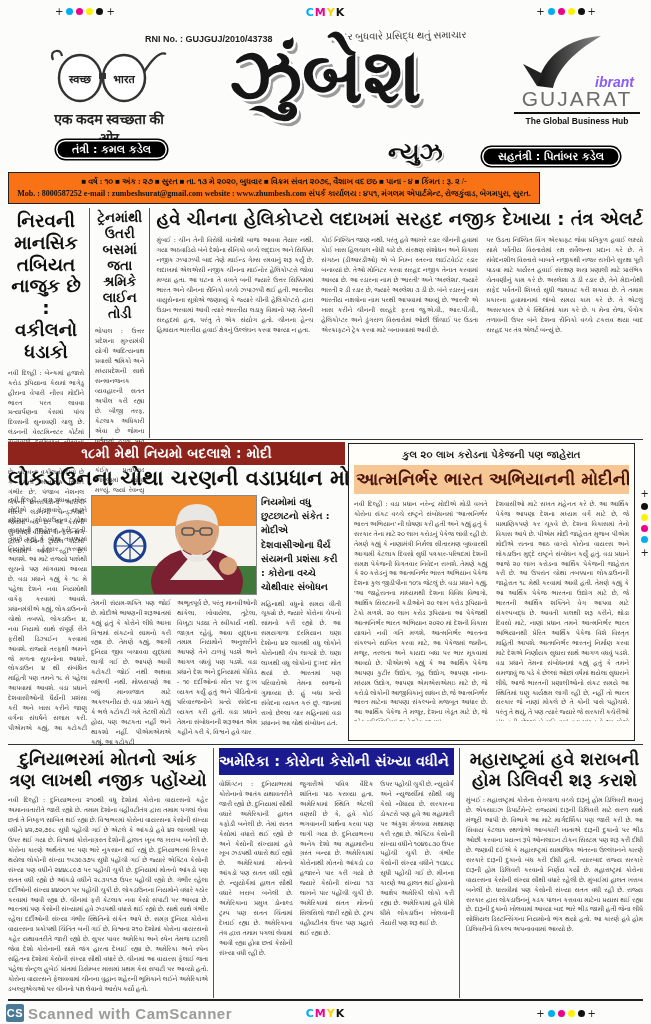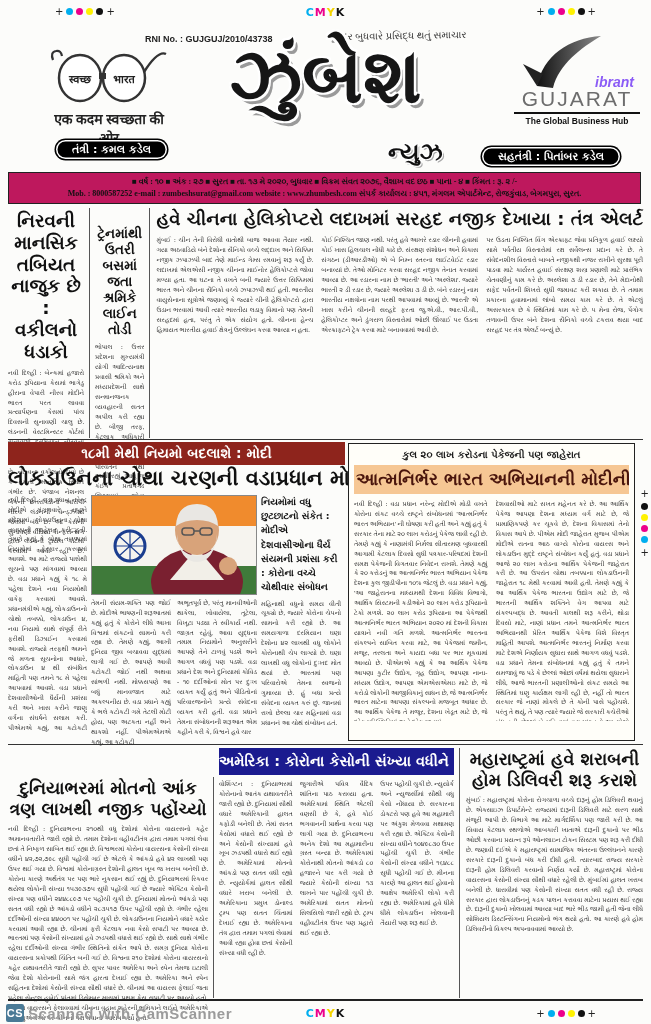--- a/index.html
+++ b/index.html
@@ -33,33 +33,33 @@
   .swachh{position:absolute;left:44px;top:22px;width:130px;text-align:center;}
   .swachh .cap{font-size:14px;font-weight:bold;color:#222;margin-top:1px;}
   
   .vibrant{position:absolute;left:512px;top:14px;width:130px;text-align:center;font-family:"Liberation Sans",sans-serif;}
   .vibrant .vrow{position:relative;height:56px;}
   .vibrant .ibr{position:absolute;right:8px;bottom:0;font-style:italic;font-weight:bold;font-size:14px;color:#8b5cf6;}
   .vibrant .guj{font-size:21px;letter-spacing:2px;color:#6d6d6d;line-height:1;margin-top:-2px;}
   .vibrant .rule{border-top:2px solid #111;margin:3px 2px 2px;}
   .vibrant .gbh{font-size:8.5px;font-weight:bold;color:#111;}
   
-  .infobar{position:absolute;left:8px;top:172px;width:633px;border:1.5px solid #222;box-sizing:border-box;
-           text-align:center;padding:3px 4px;font-size:8px;line-height:1.5;color:#111;background:#be185d;}
+  .infobar{position:absolute;left:8px;top:172px;width:532px;border:1.5px solid #222;box-sizing:border-box;
+           text-align:center;padding:3px 4px;font-size:8px;line-height:1.5;color:#111;background:#f97316;}
   .infobar .l1{font-weight:bold;}
   .infobar .l2{font-weight:bold;}
   
   .hl{font-family:"DejaVu Sans",sans-serif;font-weight:bold;color:#101010;line-height:1.18;text-align:center;}
   .body-txt{font-size:6.4px;line-height:1.55;text-align:justify;color:#2a2a2a;overflow:hidden;}
   .row1{position:absolute;left:8px;top:208px;width:635px;height:230px;display:flex;}
   .a1{width:214px;border-right:1px solid #555;padding-right:5px;box-sizing:border-box;}
   .a2{width:146px;border-right:1px solid #555;padding:0 5px;box-sizing:border-box;}
   .a3{flex:1;padding-left:6px;box-sizing:border-box;}
   .a1 .hl{font-size:18.5px;margin:2px 0 5px;}
-  .a2 .hl{font-size:13.5px;margin:18px 0 5px;}
+  .a2 .hl{font-size:13.5px;margin:2px 0 5px;}
   .a3 .hl{font-size:18px;margin:0 0 6px;white-space:nowrap;}
   .a3cols{display:flex;gap:8px;height:192px;}
   .a3cols .col{flex:1;}
   .hrule{position:absolute;left:8px;width:635px;border-top:1.5px solid #333;}
   
   .kicker-red{position:absolute;left:8px;top:442px;width:337px;background:#8e241c;color:#fff;
       font-family:"DejaVu Sans",sans-serif;font-weight:bold;font-size:14px;text-align:center;padding:3px 0;box-sizing:border-box;}
   .lockdown{position:absolute;left:8px;top:466px;width:337px;height:276px;}
   .lockdown .hl{font-size:21px;white-space:nowrap;margin-bottom:4px;}
   .ld-body{display:flex;gap:4px;height:238px;}
@@ -73,21 +73,21 @@
   
   .anbox{position:absolute;left:348px;top:443px;width:287px;height:298px;border:1.5px solid #222;
          box-sizing:border-box;padding:3px 5px;background:#fffef9;}
   .anbox .kick{font-family:"DejaVu Sans",sans-serif;font-weight:bold;font-size:10px;text-align:center;margin:2px 0 4px;}
   .anbox .ohl{background:#f6c794;color:#4a150c;font-family:"DejaVu Sans",sans-serif;font-weight:bold;
          font-size:17.5px;text-align:center;padding:4px 2px;white-space:nowrap;overflow:hidden;}
   .ancols{display:flex;gap:8px;margin-top:5px;height:222px;}
   .ancols .col{flex:1;}
   
   .row3{position:absolute;left:8px;top:748px;width:635px;height:250px;display:flex;}
-  .w1{width:206px;border-right:1px solid #555;padding-right:5px;box-sizing:border-box;margin-top:29px;}
+  .w1{width:206px;border-right:1px solid #555;padding-right:5px;box-sizing:border-box;}
   .w1 .hl{font-size:17.5px;margin:1px 0 5px;}
   .w2{width:246px;padding:0 5px;border-right:1px solid #555;box-sizing:border-box;}
   .blue-banner{background:#1b1b8f;color:#fff;font-family:"DejaVu Sans",sans-serif;font-weight:bold;
         font-size:14.5px;text-align:center;padding:5px 0;margin-bottom:4px;white-space:nowrap;overflow:hidden;}
   .w2cols{display:flex;gap:7px;height:208px;}
   .w2cols .col{flex:1;}
   .w3{flex:1;padding-left:6px;box-sizing:border-box;}
   .w3 .hl{font-size:17.5px;margin:1px 0 5px;}
   
   .footrule{position:absolute;left:8px;top:999px;width:635px;border-top:2.5px double #222;}

